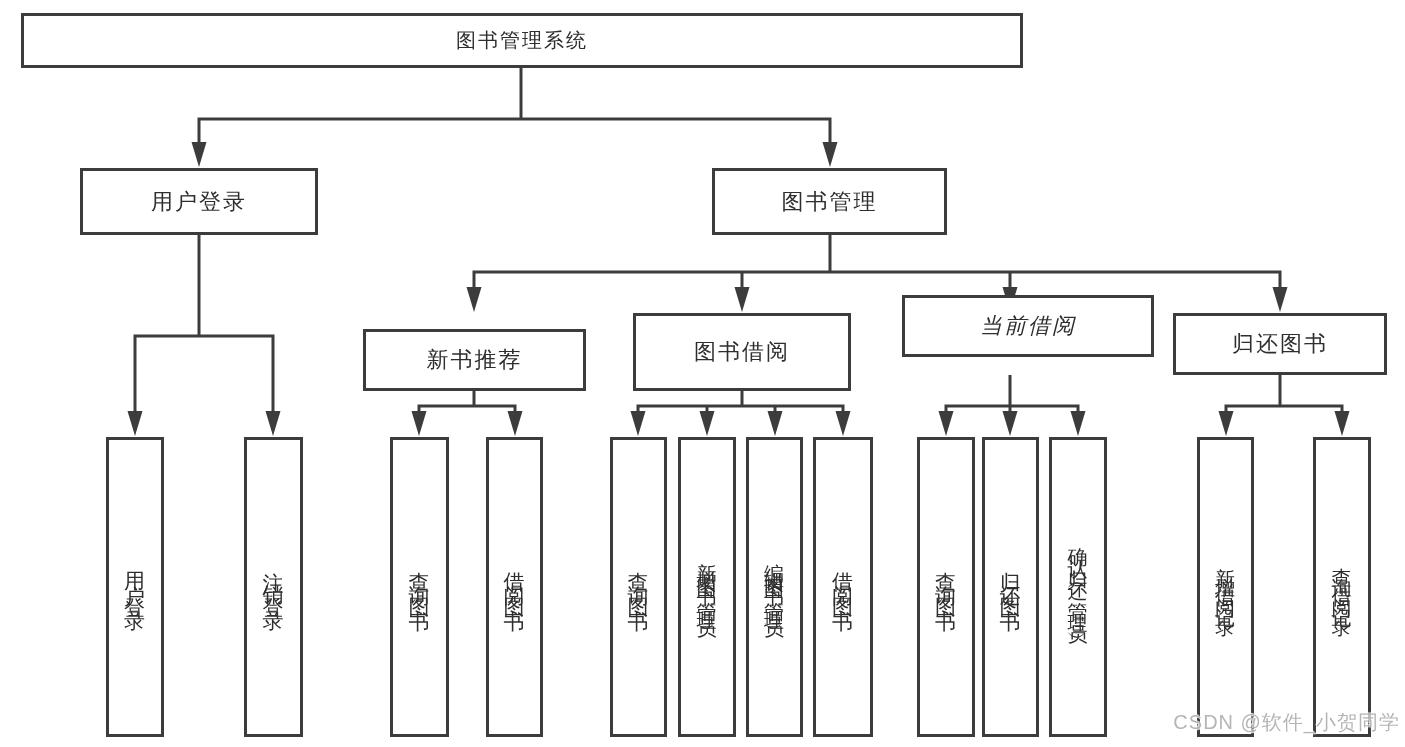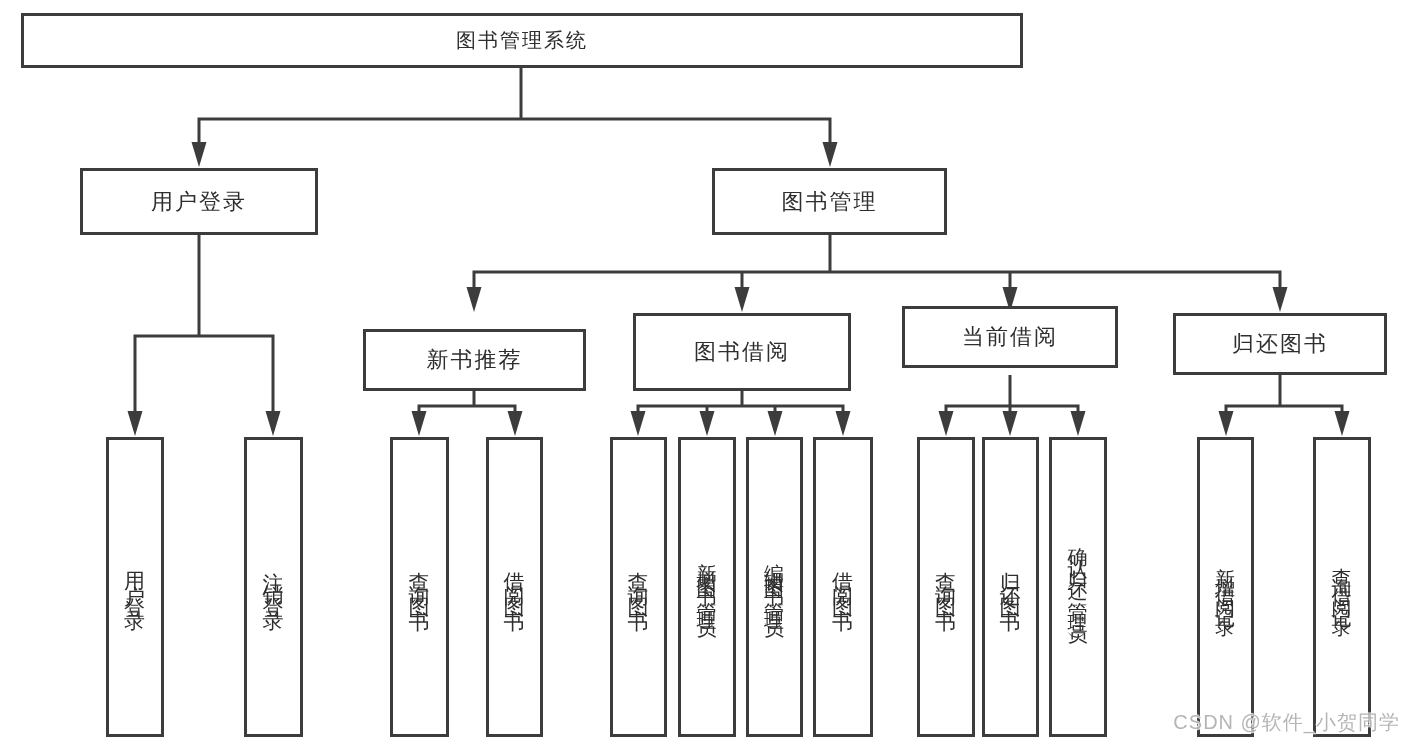--- a/index.html
+++ b/index.html
@@ -100,21 +100,21 @@
     </g>
   </svg>
 
   <div class="box root" style="left:21px; top:13px; width:1002px; height:55px;">图书管理系统</div>
 
   <div class="box hnode" style="left:80px; top:168px; width:238px; height:67px;">用户登录</div>
   <div class="box hnode" style="left:712px; top:168px; width:235px; height:67px;">图书管理</div>
 
   <div class="box hnode" style="left:363px; top:329px; width:223px; height:62px;">新书推荐</div>
   <div class="box hnode" style="left:633px; top:313px; width:218px; height:78px;">图书借阅</div>
-  <div class="box hnode" style="left:902px; top:306px; width:216px; height:62px;">当前借阅</div>
+  <div class="box hnode" style="left:902px; top:295px; width:252px; height:62px;font-style:italic;">当前借阅</div>
   <div class="box hnode" style="left:1173px; top:313px; width:214px; height:62px;">归还图书</div>
 
   <div class="box leaf" style="left:106px; width:58px;">
     <span class="ls-4">用户登录</span>
   </div>
   <div class="box leaf" style="left:244px; width:59px;">
     <span class="ls-4">注销登录</span>
   </div>
 
   <div class="box leaf" style="left:390px; width:59px;">

